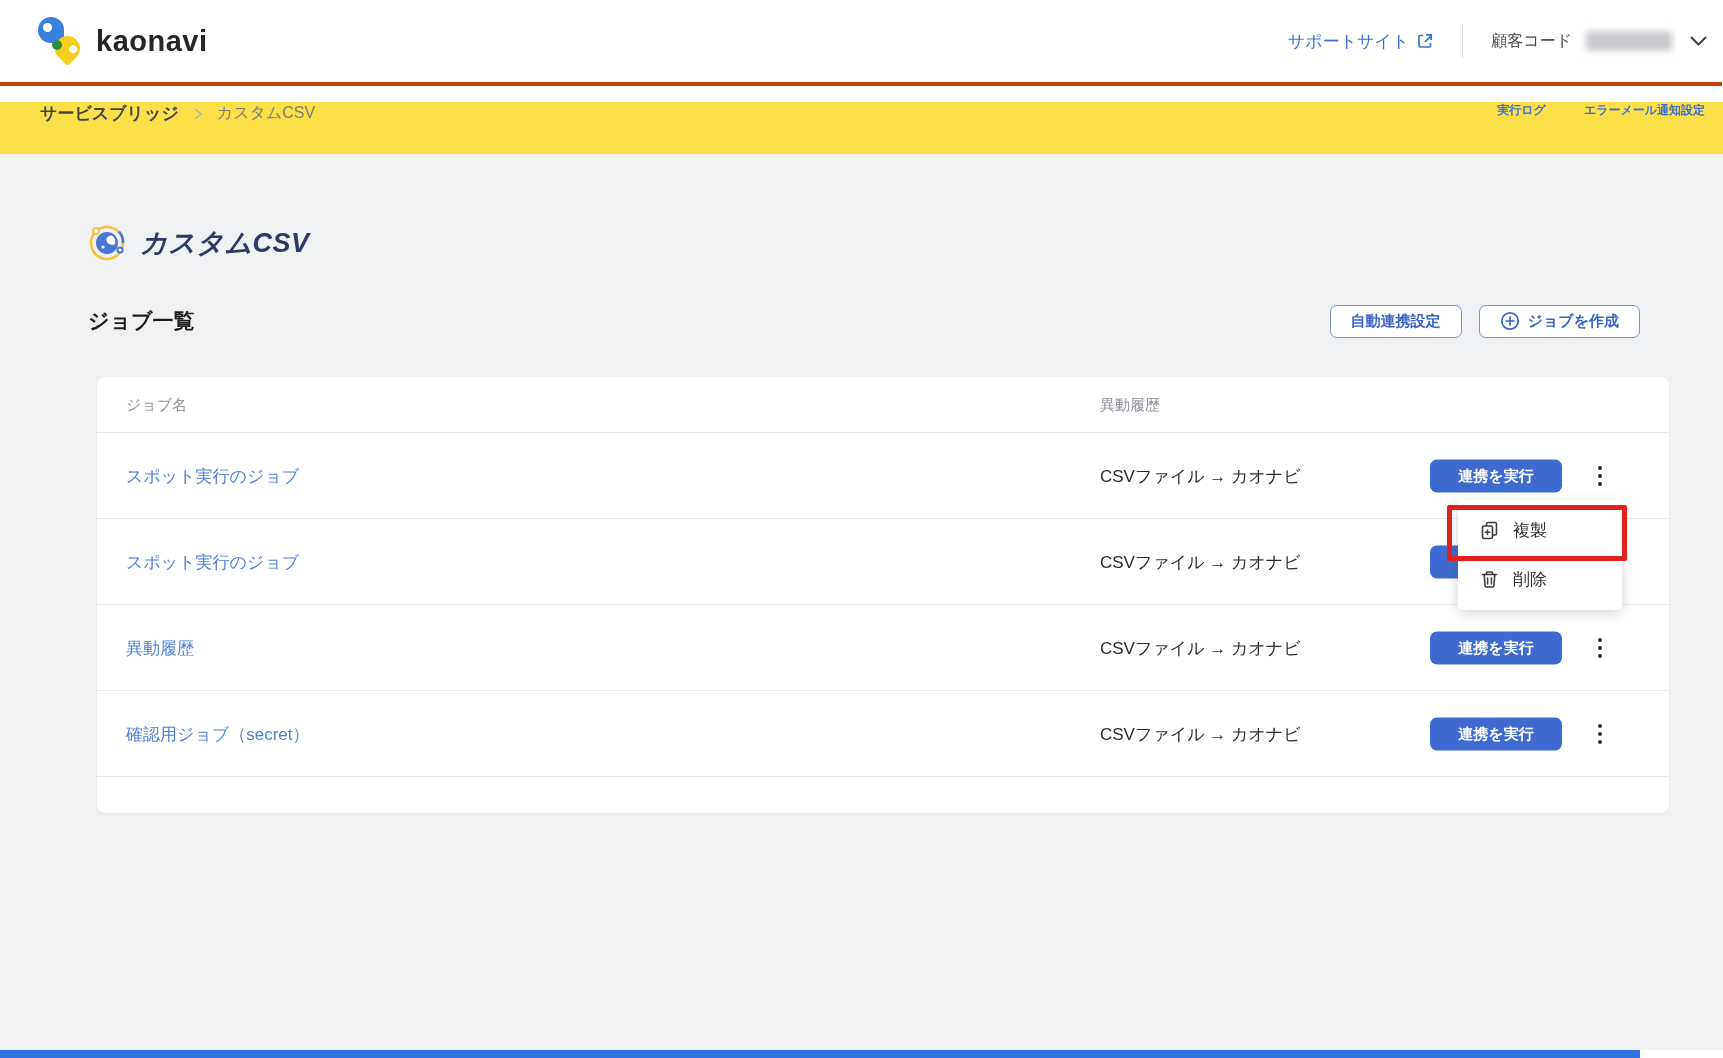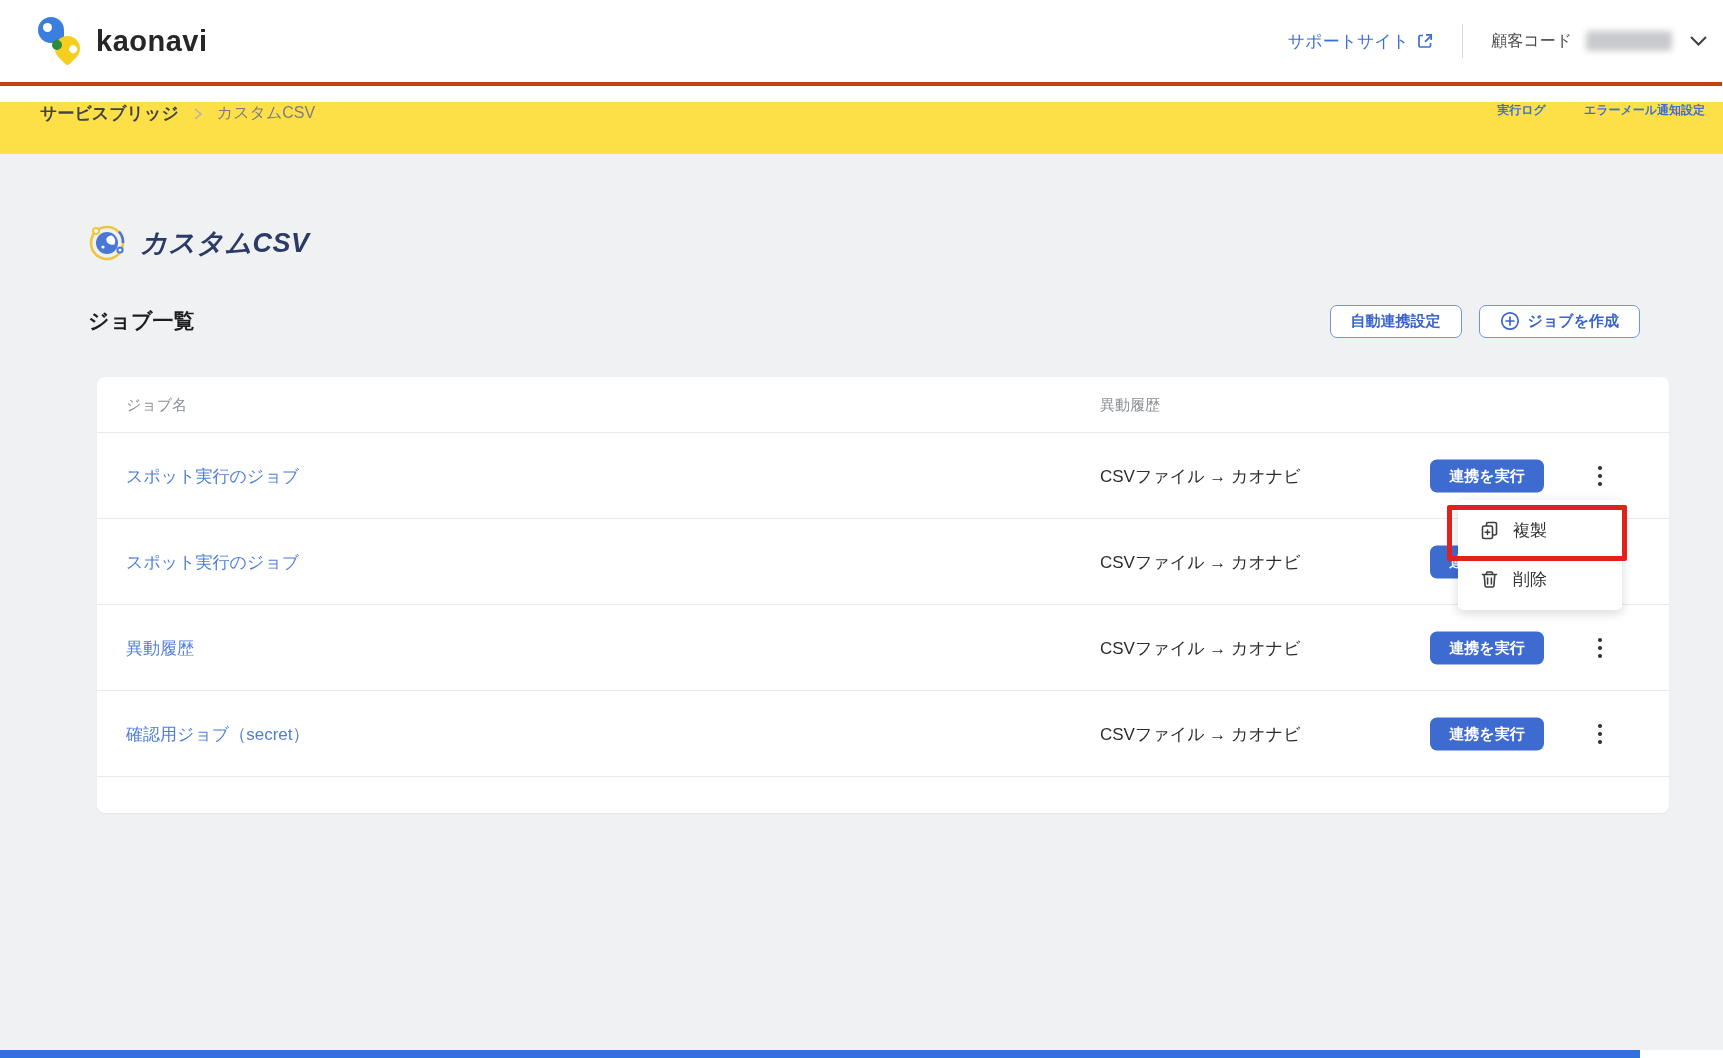--- a/index.html
+++ b/index.html
@@ -68,21 +68,21 @@
           border-radius:8px; box-shadow:0 1px 2px rgba(30,40,60,.05); }
   .thead { position:relative; height:56px; border-bottom:1px solid #e7e9eb; }
   .th { position:absolute; top:50%; transform:translateY(-50%); font-size:15px; color:#8a8e94; }
   .th-name { left:29px; } .th-dir { left:1003px; }
   .trow { position:relative; height:86px; border-bottom:1px solid #e7e9eb; }
   .job-link { position:absolute; left:29px; top:50%; transform:translateY(-50%);
               font-size:17px; color:#4e7ed9; cursor:pointer;text-align:center; }
   .direction { position:absolute; left:1003px; top:50%; transform:translateY(-50%);
                font-size:17px; color:#2c2c2c; }
   .btn-run { position:absolute; left:1333px; top:50%; transform:translateY(-50%);
-             width:114px; height:33px; background:#3e6bd0; border:none; border-radius:7px;
+             width:132px; height:33px; background:#3e6bd0; border:none; border-radius:7px;
              color:#fff; font-size:15px; font-weight:700; font-family:inherit; cursor:pointer; }
   .kebab { position:absolute; left:1487px; top:50%; transform:translateY(-50%);
            width:32px; height:40px; display:flex; flex-direction:column; align-items:center;
            justify-content:center; gap:4px; cursor:pointer; background:none; border:none; }
   .kebab i { width:4px; height:4px; border-radius:50%; background:#2e2e2e; }
 
   
   .menu { position:absolute; left:1458px; top:500px; width:164px; background:#fff; border-radius:5px;
           box-shadow:0 3px 12px rgba(0,0,0,.16); padding:6px 0; z-index:5; }
   .menu-item { display:flex; align-items:center; height:49px; padding-left:21px; gap:13px;

